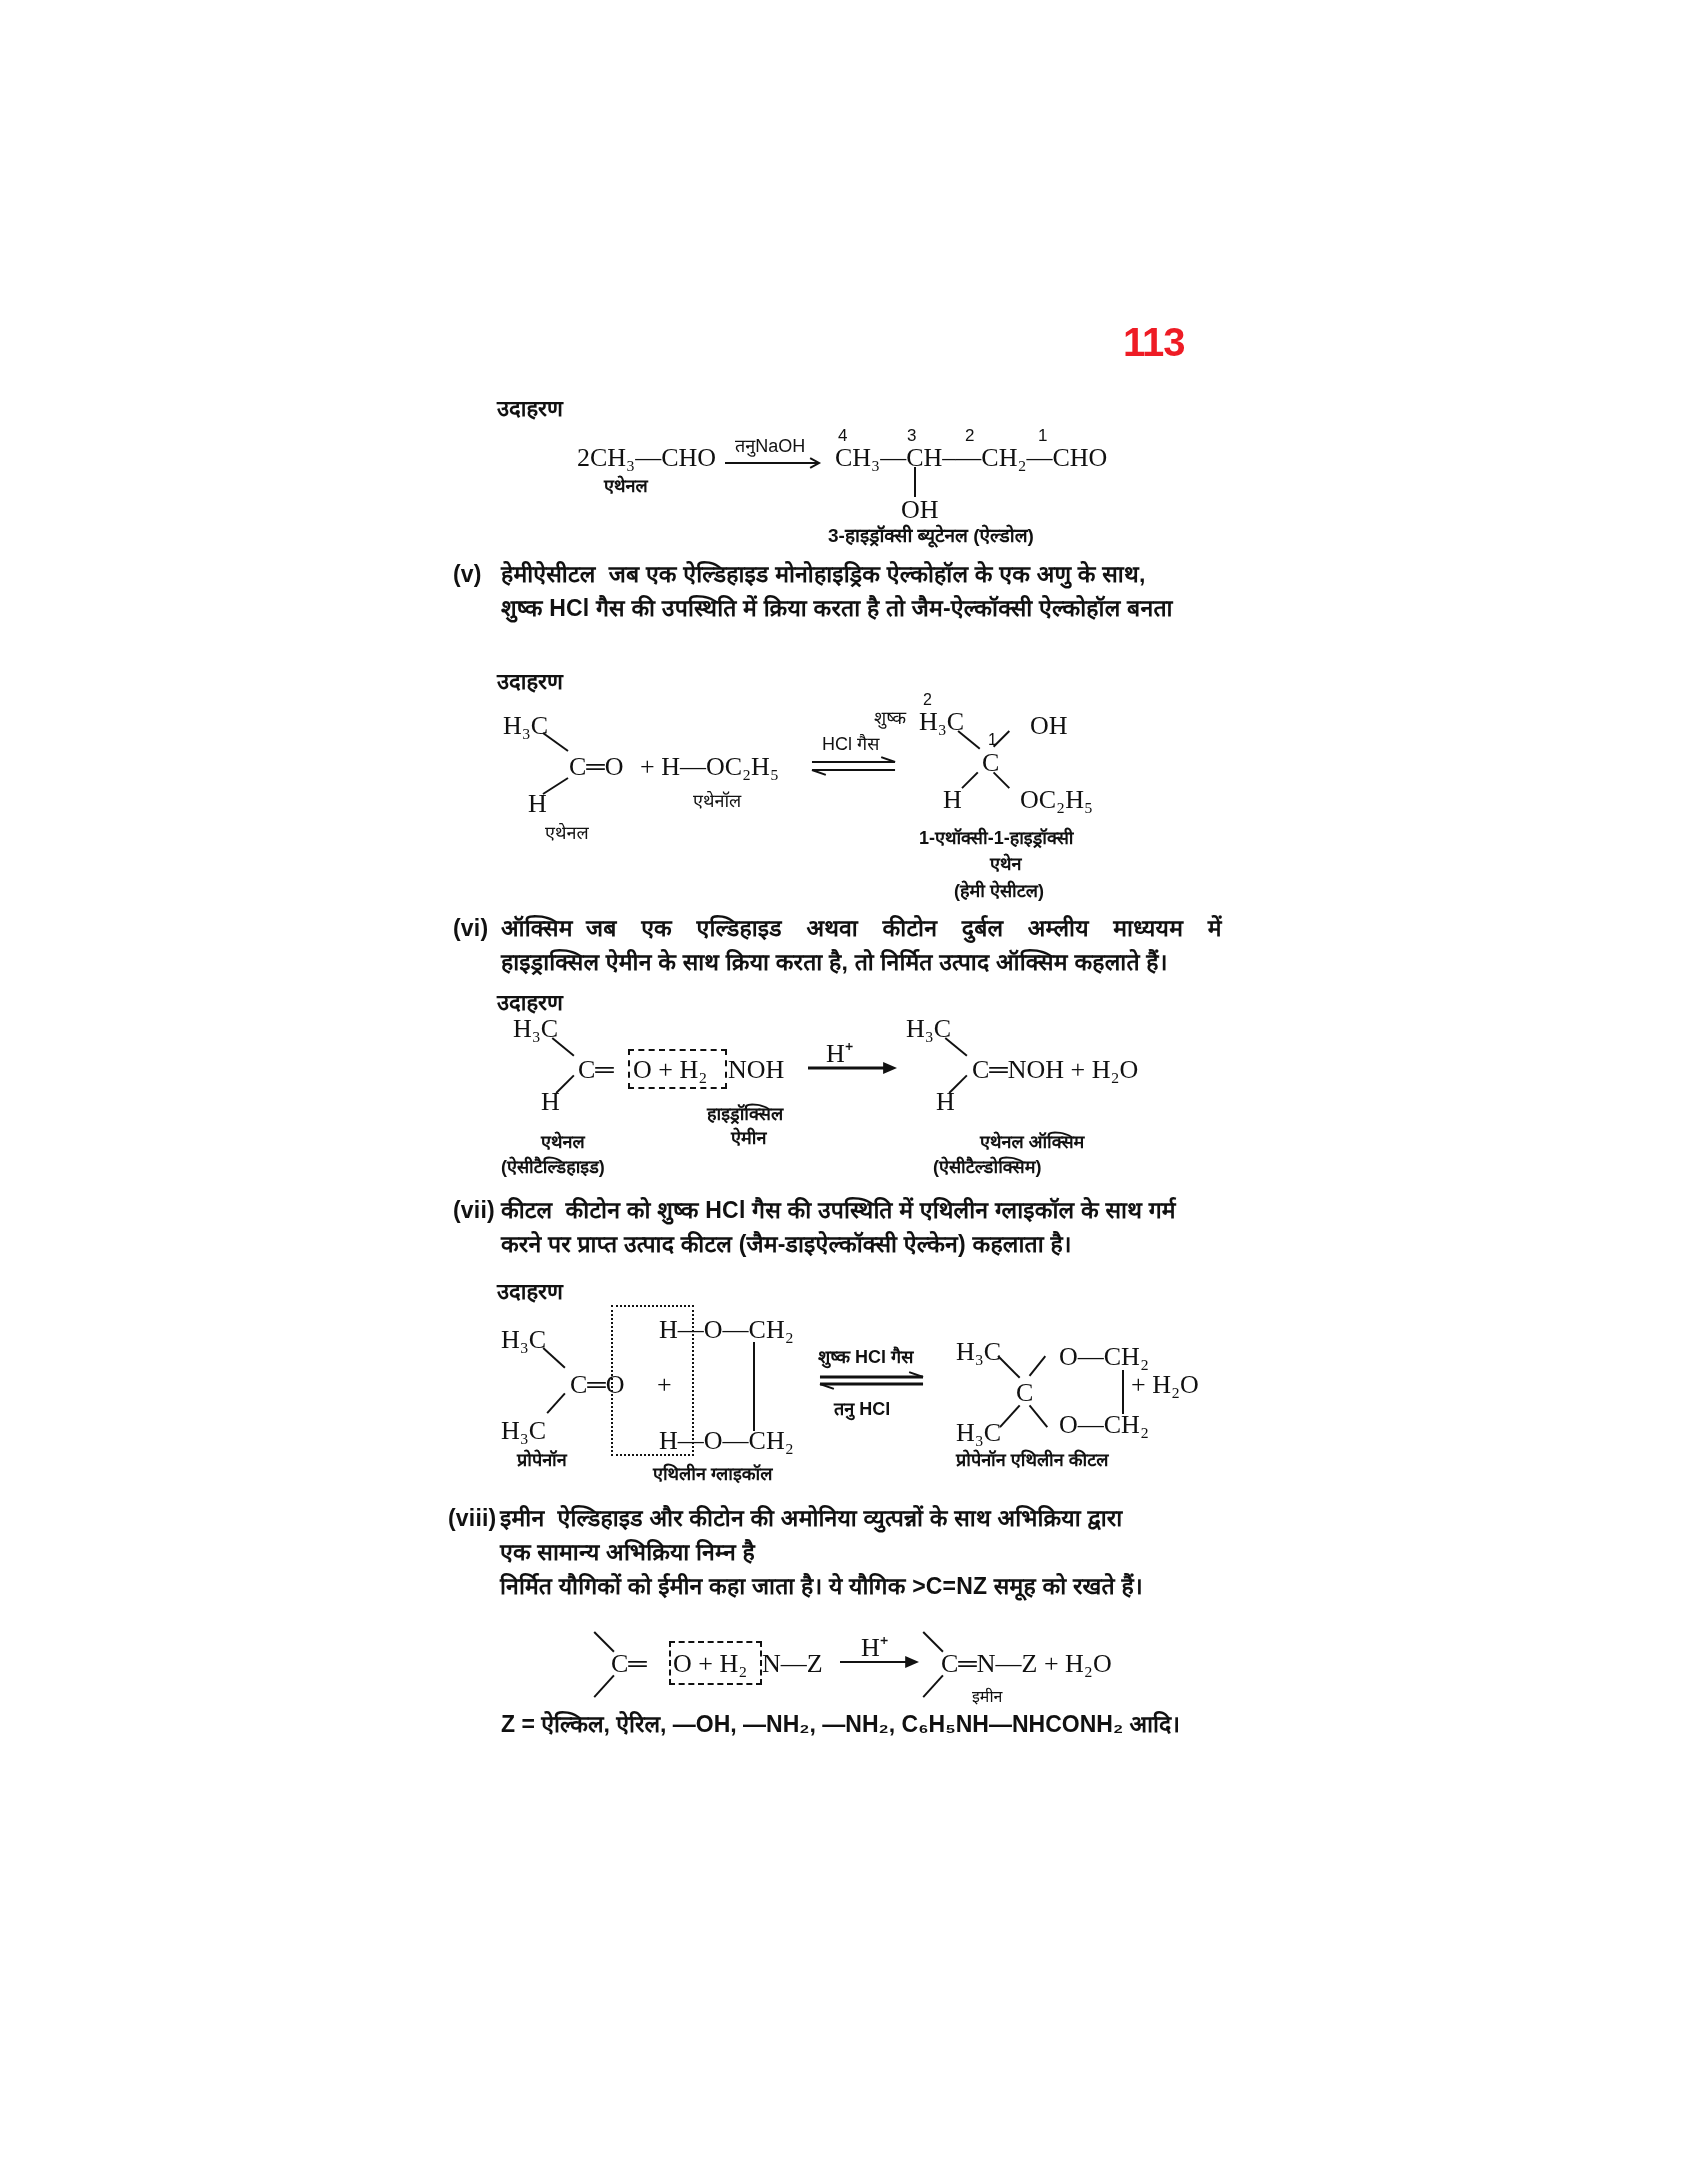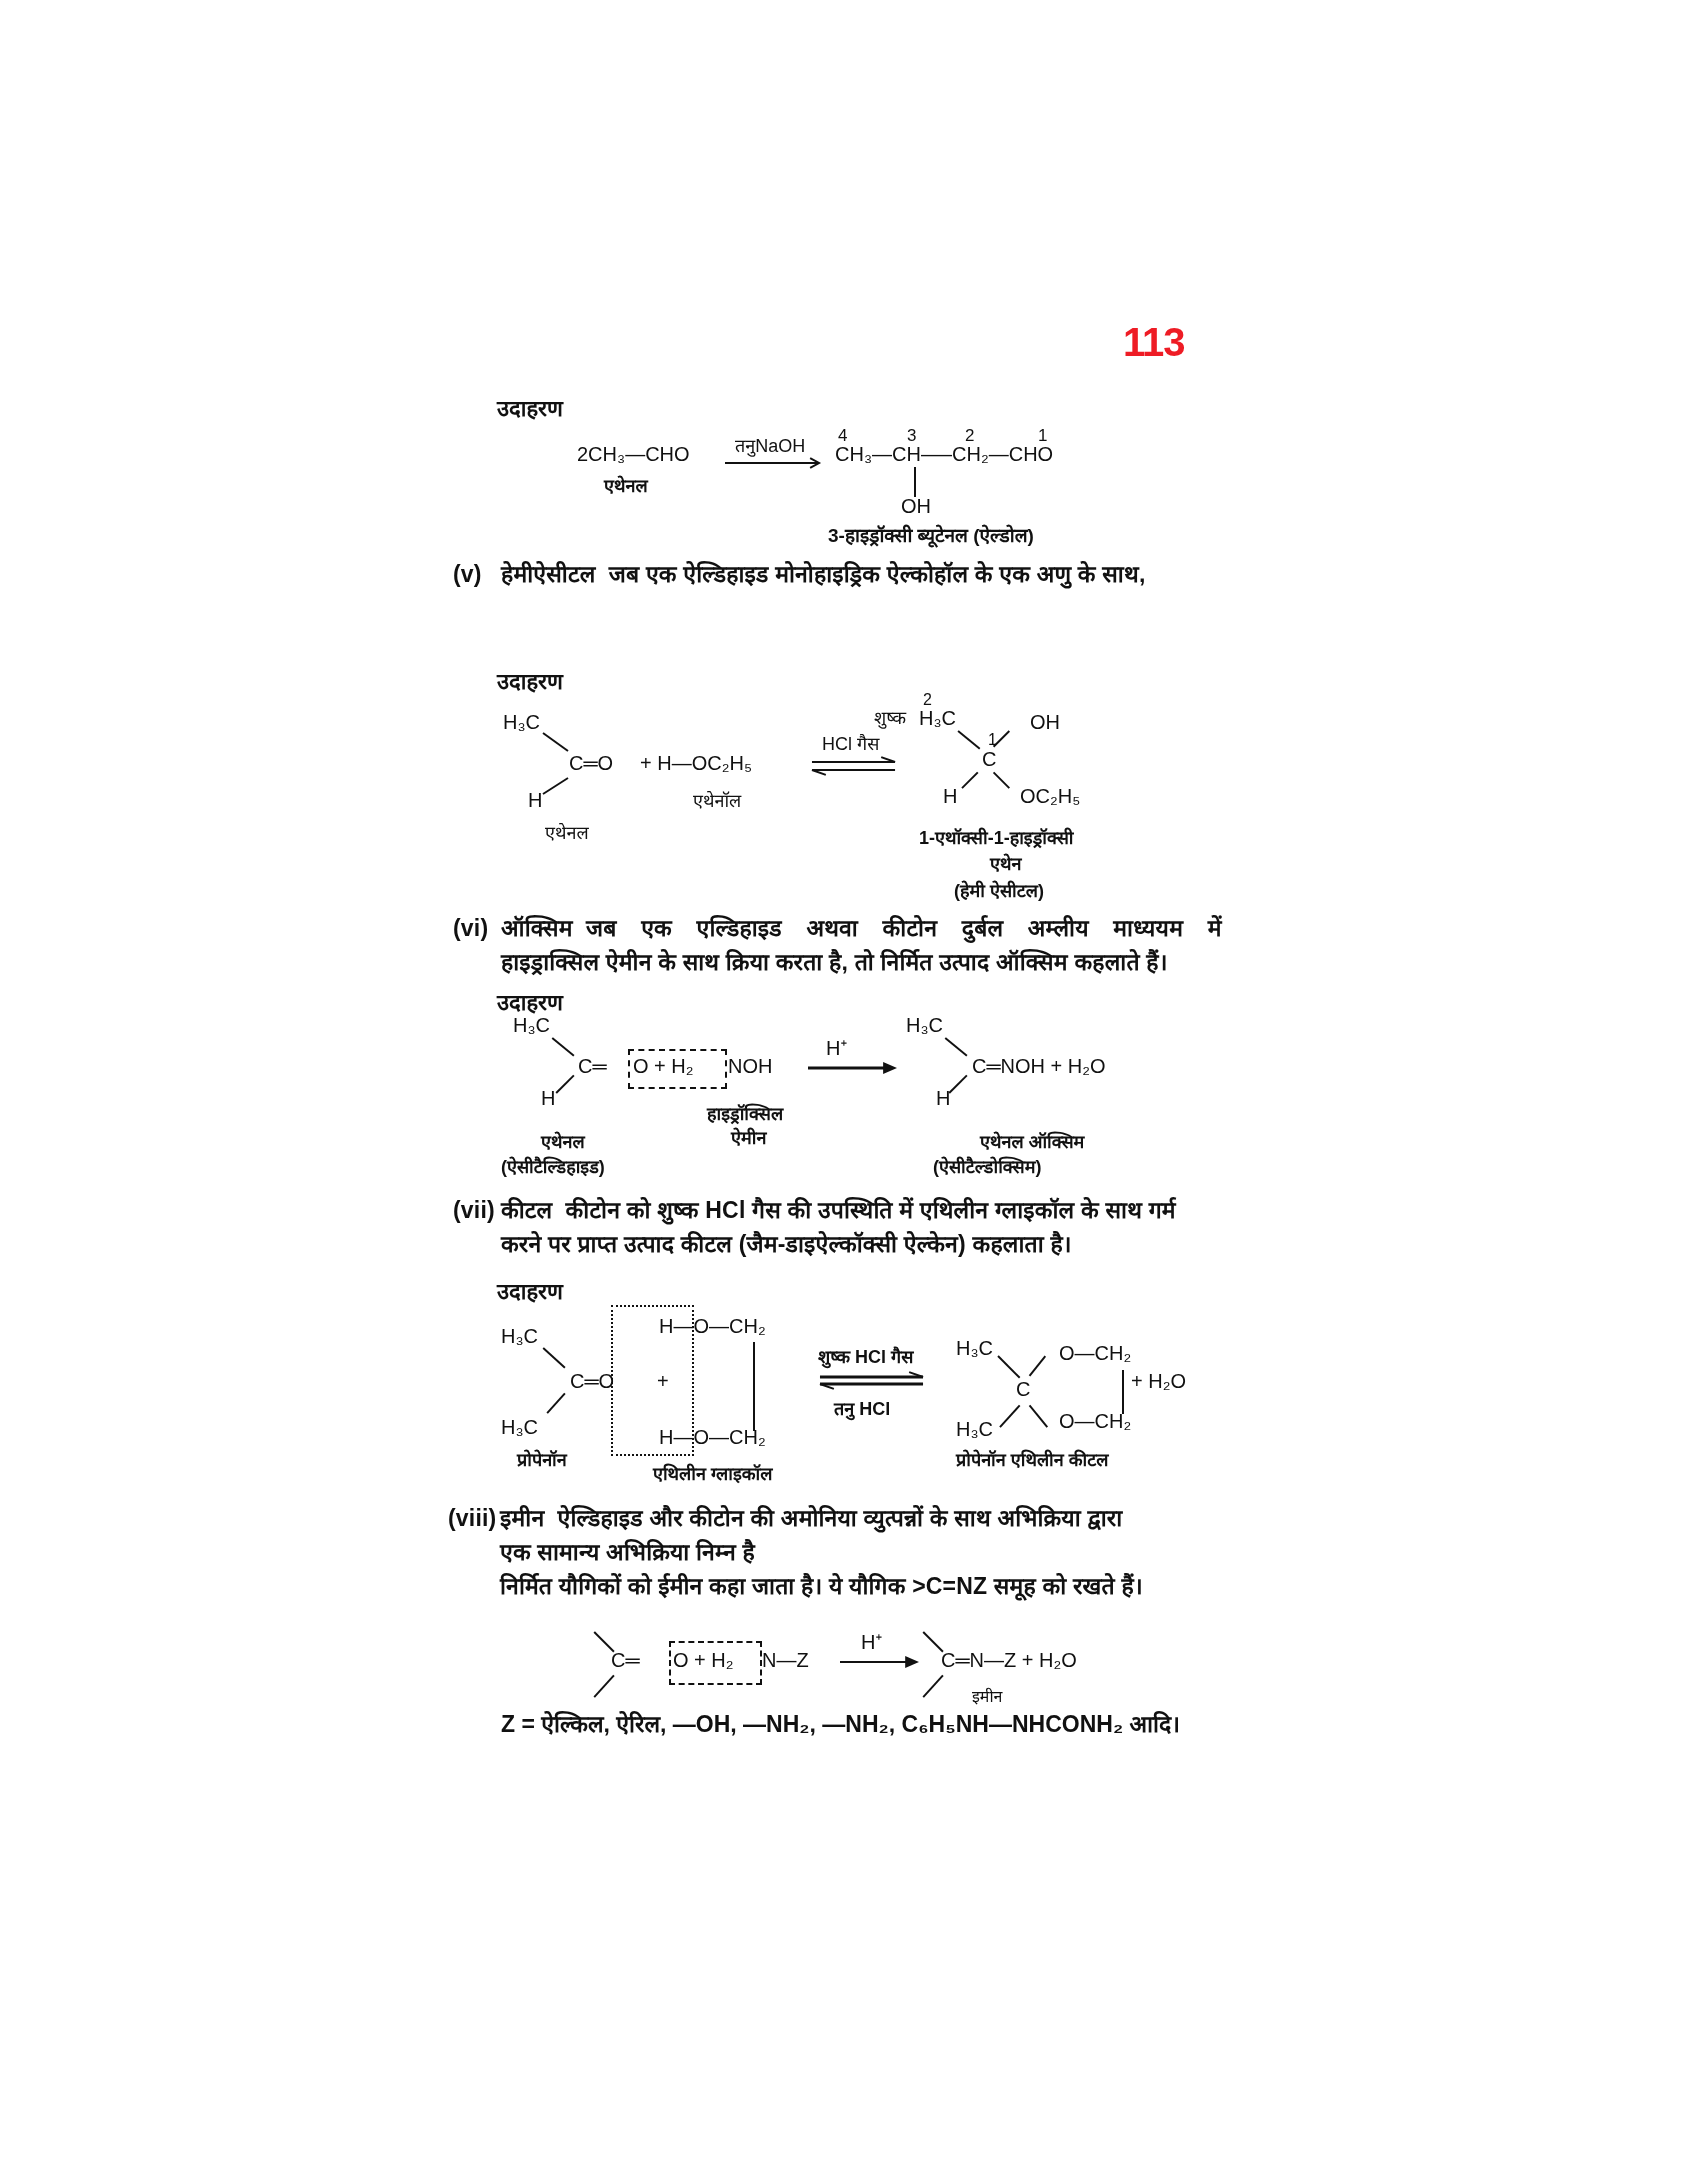--- a/index.html
+++ b/index.html
@@ -4,21 +4,21 @@
 <style>
   html, body { margin:0; padding:0; background:#ffffff; }
   body { width:1683px; height:2178px; position:relative; overflow:hidden;
          font-family:"Liberation Sans", "DejaVu Sans", sans-serif; color:#111; }
   .abs { position:absolute; white-space:nowrap; }
   .pageno { font-family:"Liberation Sans", sans-serif; font-weight:bold; color:#ee1c25; font-size:40px; letter-spacing:-1px; }
   .hd { font-weight:bold; font-size:22px; }
   .para { font-size:23px; font-weight:bold; line-height:34px; letter-spacing:0.2px; }
   .num { display:inline-block; width:48px; font-weight:bold; }
   .term { font-weight:bold; }
-  .chem { font-size:20px; font-family:Liberation Sans, sans-serif; }
+  .chem { font-size:26px; font-family:Liberation Serif, serif; }
   .lbl { font-size:18px; font-weight:bold; text-align:center; }
   .lbl-n { font-size:18px; text-align:center; }
   .line { position:absolute; background:#111; }
   svg { position:absolute; overflow:visible; }
 </style>
 </head>
 <body>
 
 <div class="abs pageno" style="left:1123px;top:320px;">113</div>
 
@@ -36,20 +36,21 @@
 <div class="abs" style="left:1038px;top:426px;font-size:17px;">1</div>
 <div class="abs chem" style="left:835px;top:443px;">
   <span>CH₃</span>—<span>CH</span>–—<span>CH₂</span>—<span>CHO</span>
 </div>
 <div class="line" style="left:914px;top:467px;width:2px;height:30px;"></div>
 <div class="abs chem" style="left:901px;top:495px;">OH</div>
 <div class="abs lbl" style="left:828px;top:522px;font-size:19px;">3-हाइड्रॉक्सी ब्यूटेनल (ऐल्डोल)</div>
 
 <div class="abs para" style="left:453px;top:557px;">
   <div><span class="num">(v)</span><span class="term">हेमीऐसीटल</span>&nbsp; <span>जब एक ऐल्डिहाइड मोनोहाइड्रिक ऐल्कोहॉल के एक अणु के साथ,</span></div>
+  <div style="padding-left:48px;">शुष्क HCl गैस की उपस्थिति में क्रिया करता है तो जैम-ऐल्कॉक्सी ऐल्कोहॉल बनता</div>
 </div>
 <div class="abs hd" style="left:497px;top:665px;">उदाहरण</div>
 
 <div class="abs chem" style="left:503px;top:711px;">H₃C</div>
 <svg style="left:543px;top:733px;" width="30" height="20" viewBox="0 0 30 20">
     <line x1="0" y1="0" x2="25" y2="18" stroke="#111" stroke-width="2"></line>
   </svg>
 <svg style="left:543px;top:778px;" width="30" height="20" viewBox="0 0 30 20">
     <line x1="25" y1="0" x2="0" y2="16" stroke="#111" stroke-width="2"></line>
   </svg>

